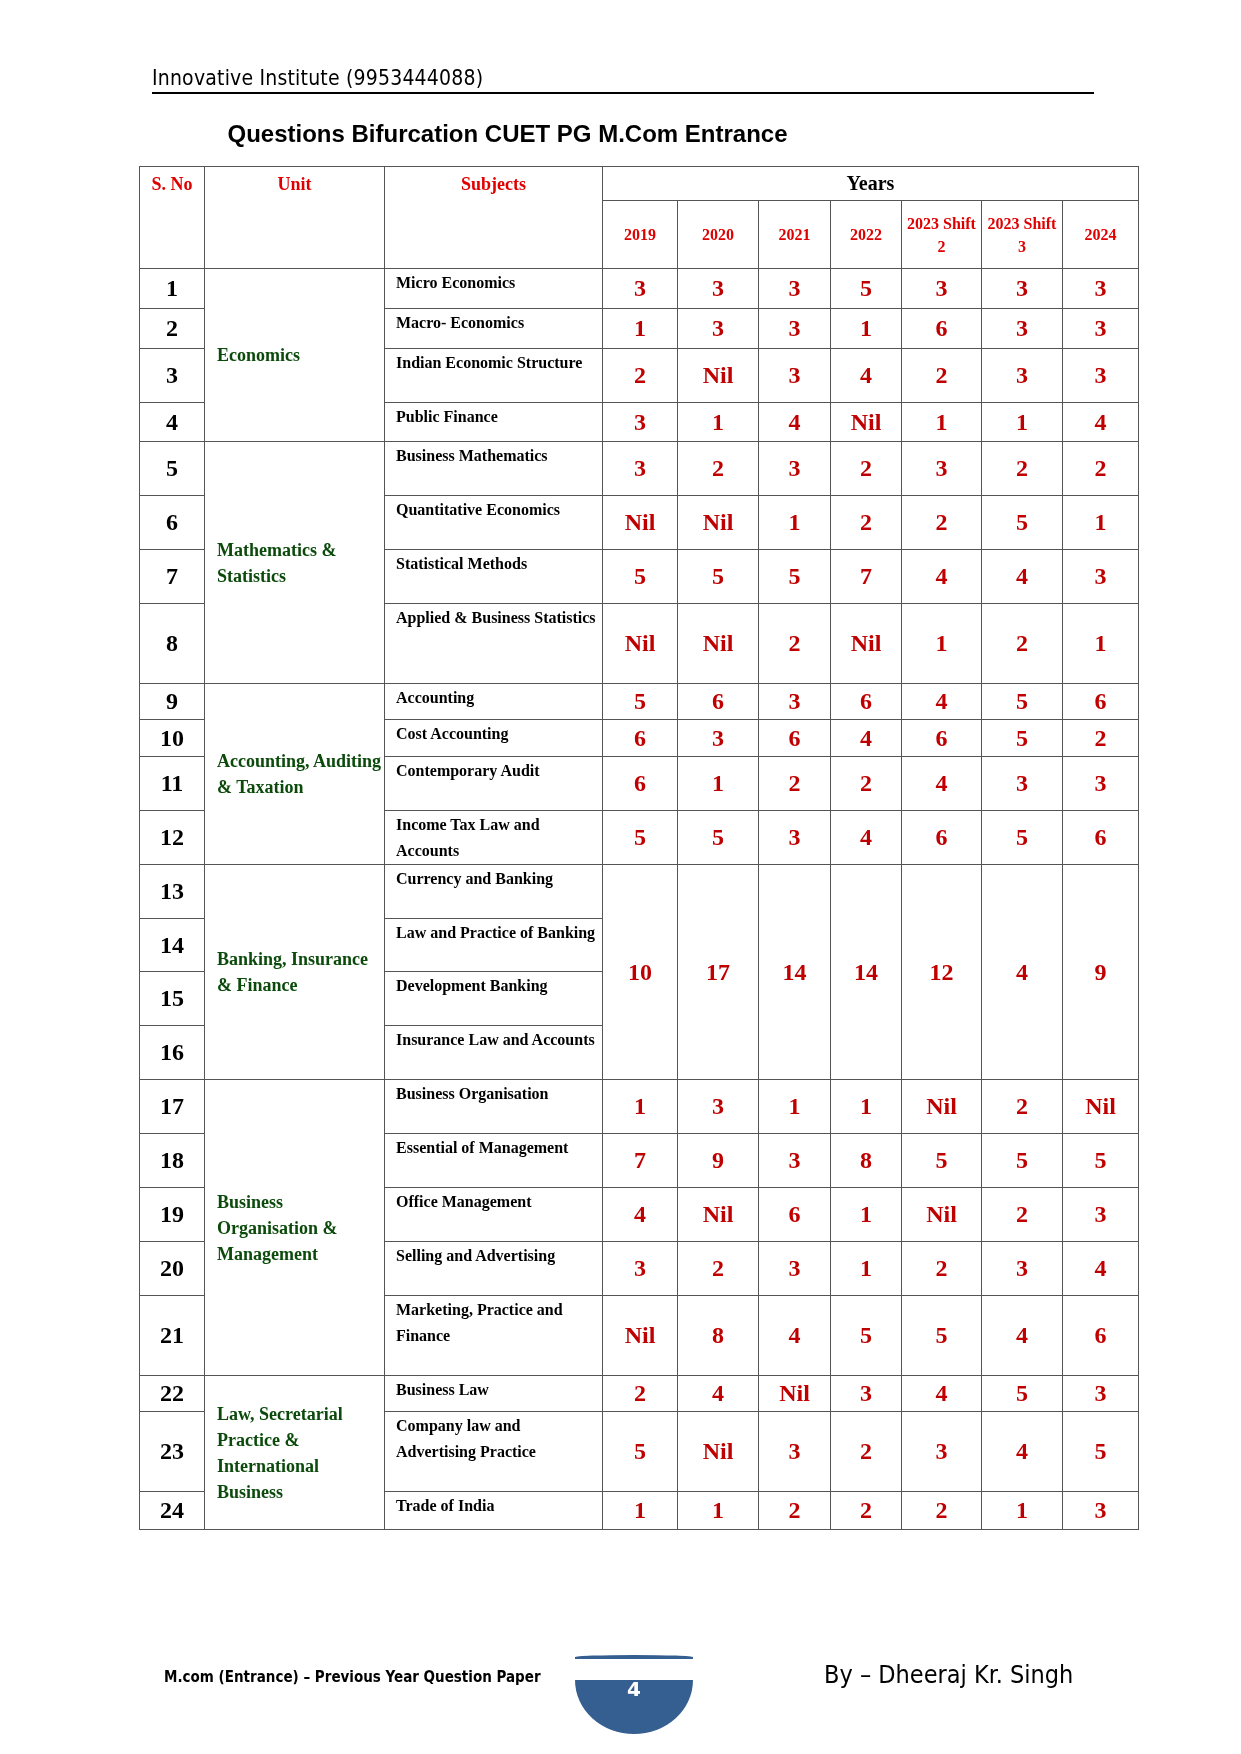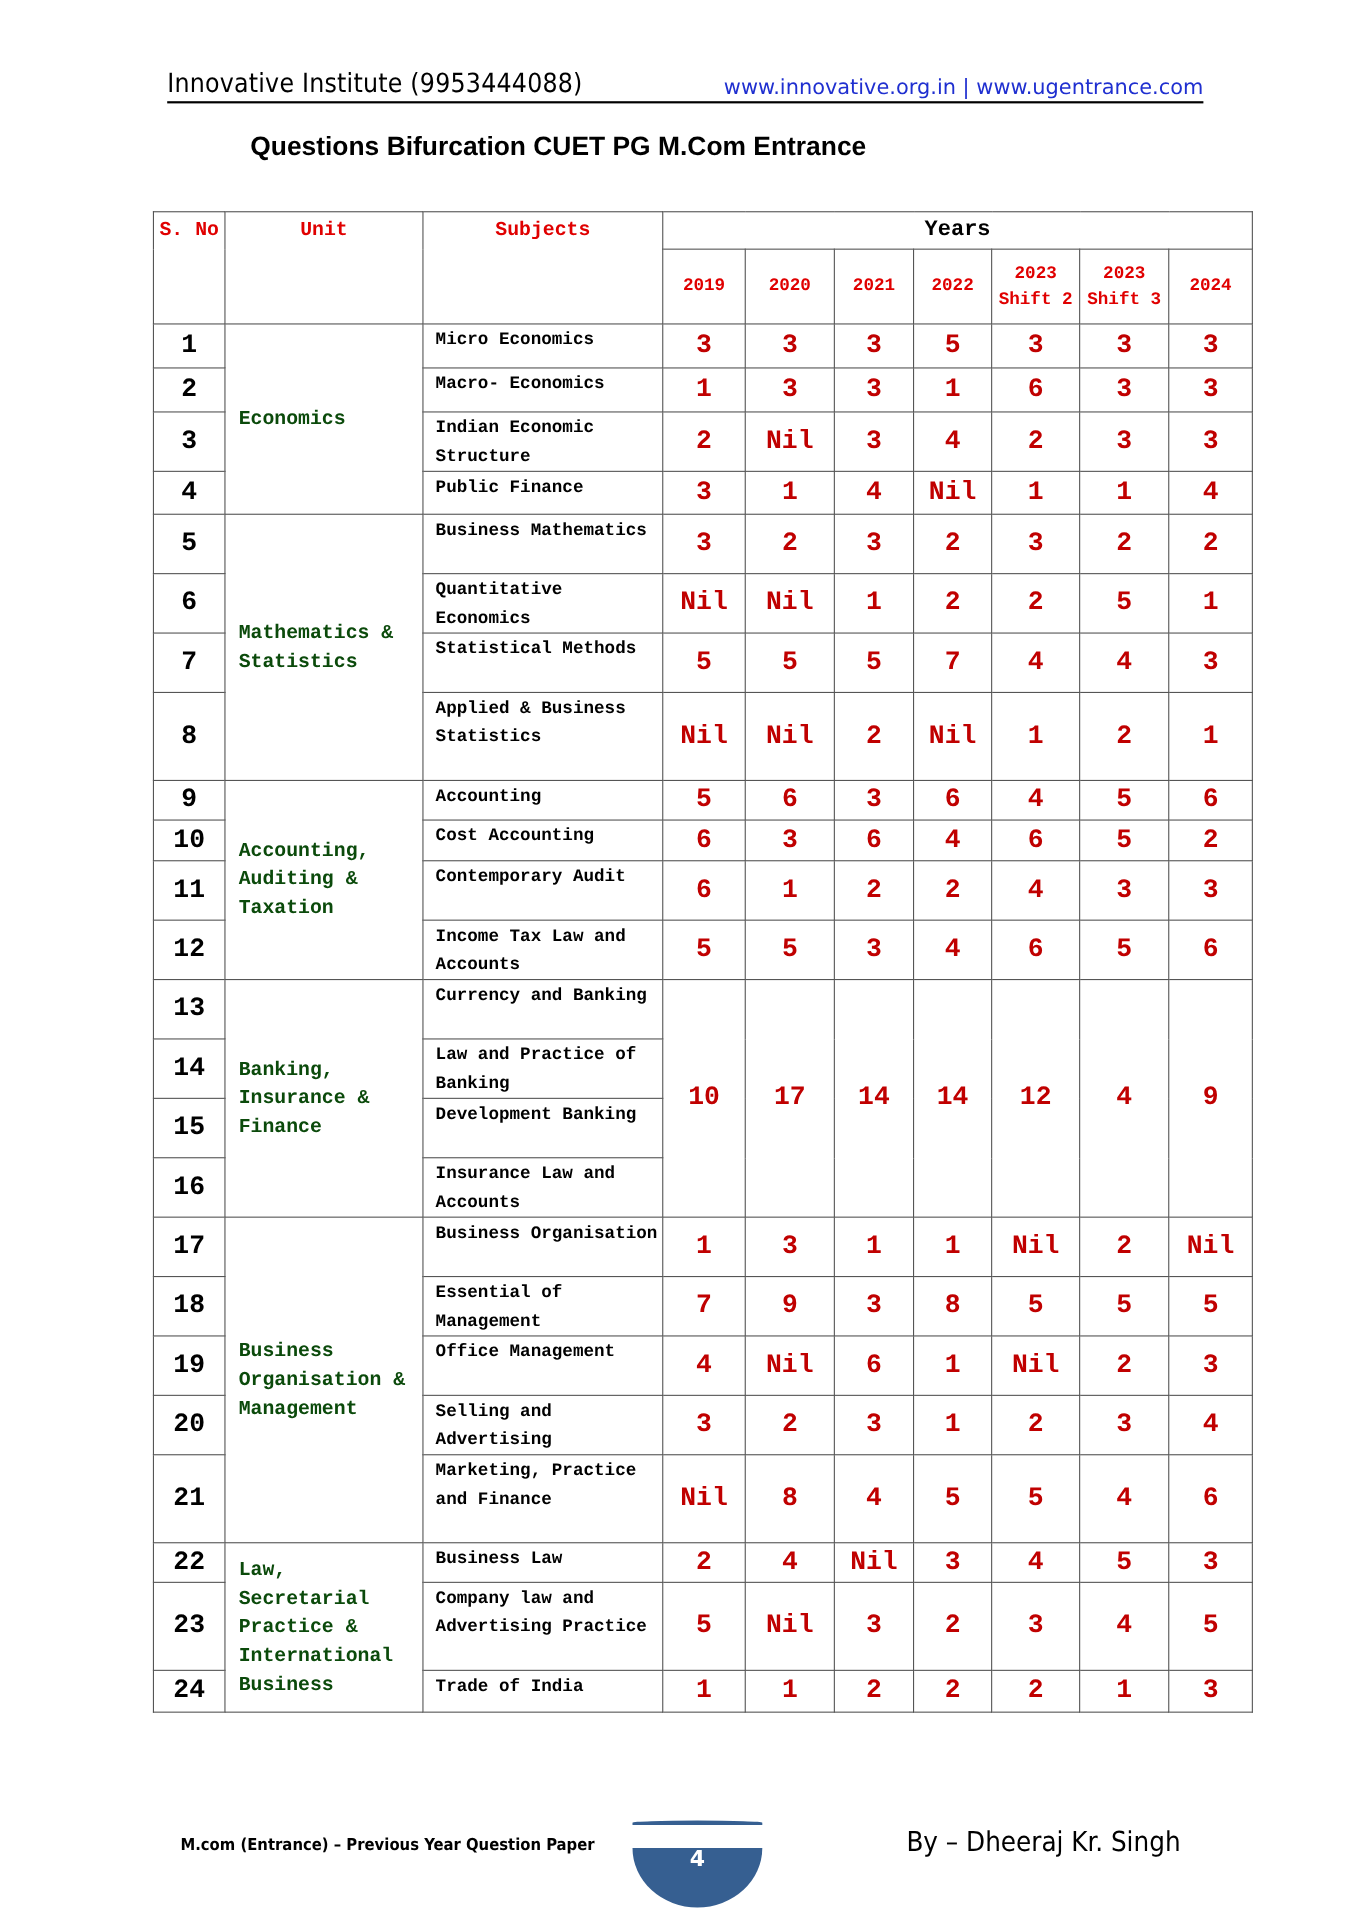--- a/index.html
+++ b/index.html
@@ -1,44 +1,43 @@
 <!DOCTYPE html>
 <html><head>
 <meta charset="utf-8">
 <style>
   html, body { margin: 0; padding: 0; background: #fff; }
   body { width: 1241px; height: 1754px; position: relative; overflow: hidden; font-family: "DejaVu Sans", sans-serif; }
   .hdr { position: absolute; left: 152px; top: 62px; width: 942px; height: 30px; border-bottom: 2px solid #000; }
-  .hdr-left { position: absolute; left: 0; bottom: 2px; font-family: "DejaVu Sans Condensed", "DejaVu Sans", sans-serif; font-size: 24px; color: #000; letter-spacing: 0.2px; }
+  .hdr-left { position: absolute; left: 0; bottom: 2px; font-family: "DejaVu Sans Condensed", "DejaVu Sans", sans-serif; font-size: 21px; color: #000; letter-spacing: 0.2px; }
   .hdr-right { position: absolute; right: 0; bottom: 2px; font-size: 19px; color: #1f2fd0; }
   .hdr-right a { color: #1f2fd0; text-decoration: none; }
   .title { position: absolute; left: 0; width: 1015px; top: 120px; text-align: center; font-family: "Liberation Sans", sans-serif; font-weight: bold; font-size: 24px; color: #000; }
 
-  table.grid { position: absolute; left: 139px; top: 166px; border-collapse: collapse; table-layout: fixed; font-family: Liberation Mono, monospace; margin-top: 26px; }
+  table.grid { position: absolute; left: 139px; top: 166px; border-collapse: collapse; table-layout: fixed; font-family: Liberation Serif, serif; }
   table.grid td { border: 1.5px solid #555; padding: 0; vertical-align: middle; }
   .th-red { color: #e00000; font-weight: bold; font-size: 18px; text-align: center; vertical-align: top !important; padding-top: 4px !important; line-height: 26px; }
   .th-years { color: #000000; font-weight: bold; font-size: 20px; text-align: center; }
   .th-year { color: #e00000; font-weight: bold; font-size: 16px; text-align: center; line-height: 23px; }
   .sno { text-align: center; font-weight: bold; font-size: 24px; color: #000; }
   .unit { color: #0b4a0b; font-weight: bold; font-size: 18px; padding-left: 12px !important; line-height: 26px; }
   .subj { font-weight: bold; font-size: 16px; color: #000; vertical-align: top !important; padding-left: 11px !important; padding-top: 1px !important; line-height: 26px; }
   .val { color: #c00000; font-weight: bold; font-size: 24px; text-align: center; }
 
   .footer-left { position: absolute; left: 152px; top: 1668px; font-size: 15px; font-weight: bold; color: #000; font-family: "DejaVu Sans Condensed", "DejaVu Sans", sans-serif; margin-left: 12px; }
   .footer-right { position: absolute; left: 824px; top: 1660px; font-size: 25px; color: #000; font-family: "DejaVu Sans Condensed", "DejaVu Sans", sans-serif; }
   .page-cap { position: absolute; left: 575px; top: 1655px; width: 118px; height: 4px; background: #365f91; border-radius: 50% 50% 0 0; }
   .page-badge { position: absolute; left: 575px; top: 1680px; width: 118px; height: 54px; background: #365f91; border-radius: 0 0 59px 59px / 0 0 54px 54px; }
   .page-num { position: absolute; left: 0; width: 118px; top: -3px; text-align: center; color: #fff; font-weight: bold; font-size: 20px; }
 </style>
 </head>
 <body>
 
 <div class="hdr">
   <span class="hdr-left">Innovative Institute (9953444088)</span>
-  <span class="hdr-right"><a>www.innovative.org.in | www.ugentrance.com</a></span>
 </div>
 
 <div class="title">Questions Bifurcation CUET PG M.Com Entrance</div>
 
 <table class="grid">
   <colgroup>
     <col style="width:65px">
       <col style="width:180px">
       <col style="width:218px">
     <col style="width:75px">

